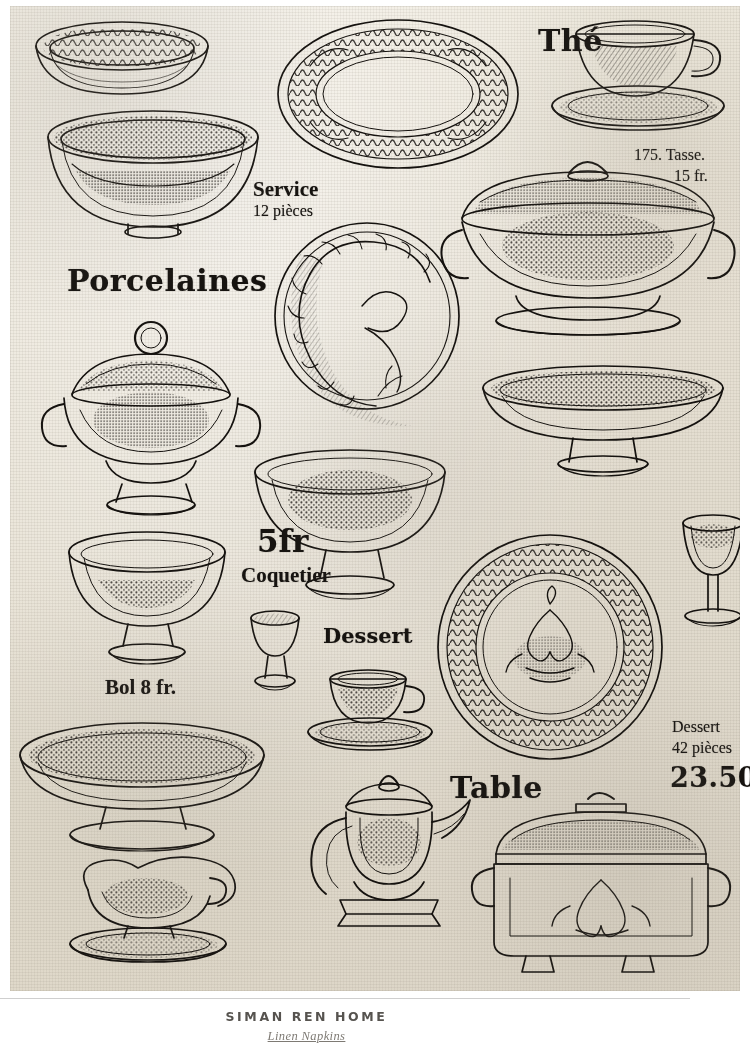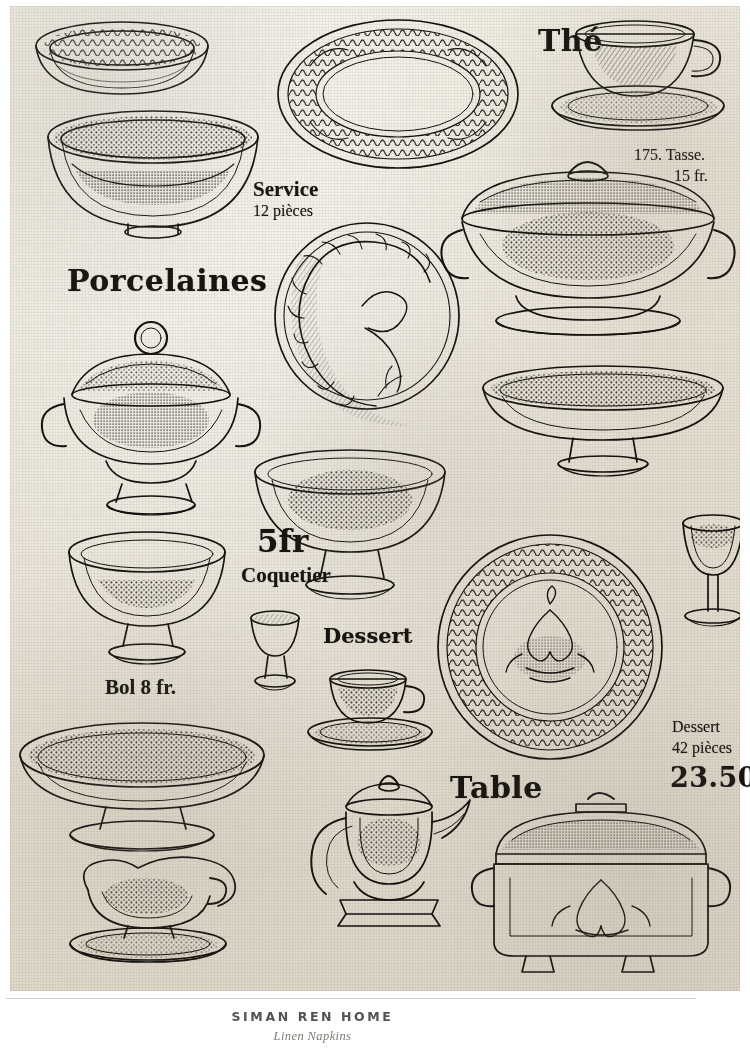--- a/index.html
+++ b/index.html
@@ -61,21 +61,20 @@
     position: absolute;
     inset: 0;
   }
   
   #caption {
     position: absolute;
     left: 0;
     top: 998px;
     width: 613px;
     text-align: center;
-    margin-left: 6px;
   }
   #caption .divider {
     width: 690px;
     height: 1px;
     margin: 0 auto 10px auto;
     background: #cfcfcf;
   }
   #brand {
     font-family: "DejaVu Sans", sans-serif;
     font-size: 12.5px;
@@ -83,20 +82,21 @@
     color: #56534f;
     font-weight: 600;
   }
   #subtitle {
     margin-top: 5px;
     font-family: "Liberation Serif", serif;
     font-style: italic;
     font-size: 12.5px;
     letter-spacing: 0.4px;
     color: #7e7a74;
+    text-decoration: underline;
   }
   
   .lbl {
     position: absolute;
     color: #15120f;
     white-space: pre;
     line-height: 1.12;
     text-shadow: 0 0 1px rgba(20,16,12,0.35);
   }
   .serif     { font-family: "Liberation Serif", serif; }

